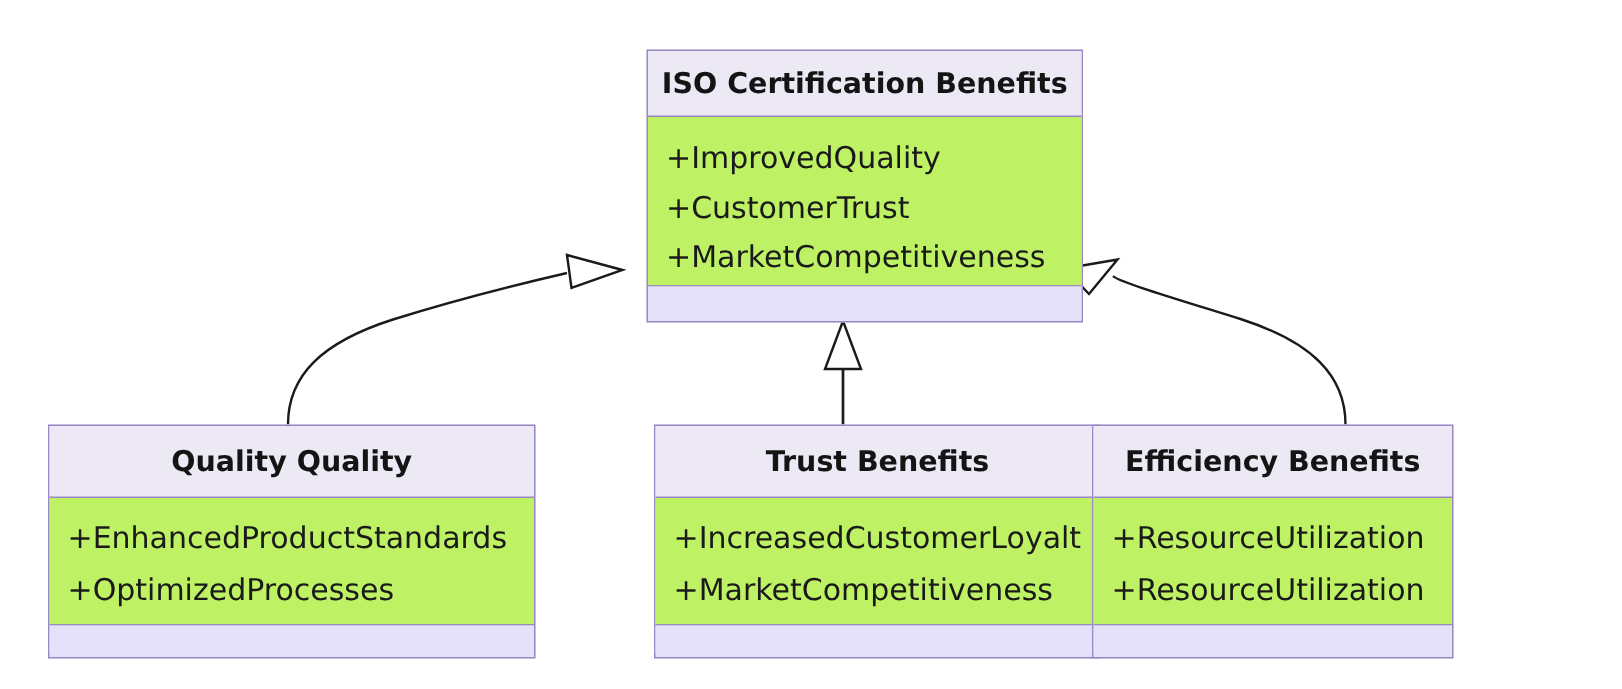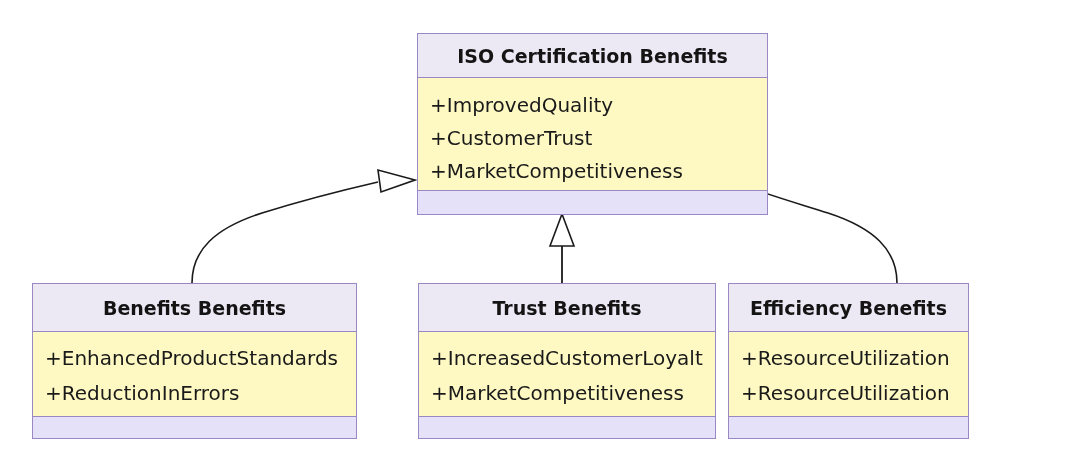--- a/index.html
+++ b/index.html
@@ -37,39 +37,39 @@
     background: #ece9f5;
     border-bottom: 1.5px solid #9a88c4;
     text-align: center;
     font-weight: bold;
     color: #141414;
     white-space: nowrap;
     overflow: hidden;
   }
   .class-attrs {
     box-sizing: border-box;
-    background: #fef9c3;
+    background: #bef264;
     border-bottom: 1.5px solid #9a88c4;
     padding: 0 12px;
   }
   .attr-row {
     color: #1a1a1a;
     white-space: nowrap;
     overflow: hidden;
   }
   .class-methods {
     box-sizing: border-box;
     background: #e4e1f8;
   }
 
   
   #node-root {
-    left: 417px;
+    left: 431px;
     top: 33px;
-    width: 351px;
+    width: 291px;
     height: 182px;
   }
   #node-root .class-header {
     height: 44px;
     line-height: 44px;
     font-size: 19px;
   }
   #node-root .class-attrs {
     height: 113px;
     padding-top: 11px;
@@ -98,21 +98,21 @@
   }
   .leaf .attr-row {
     font-size: 20px;
     line-height: 35px;
   }
   .leaf .class-methods {
     height: 19px;
   }
 
   #node-quality   { left: 32px;  width: 325px; }
-  #node-trust     { left: 418px; width: 298px; }
+  #node-trust     { left: 436px; width: 298px; }
   #node-efficiency{ left: 728px; width: 241px; }
 </style>
 </head>
 <body>
 
 <div id="canvas">
 
   <svg id="edges" viewBox="0 0 1081 459" width="1081" height="459">
 
     <g>
@@ -135,24 +135,24 @@
     <div class="class-header">ISO Certification Benefits</div>
     <div class="class-attrs">
       <div class="attr-row">+ImprovedQuality</div>
       <div class="attr-row">+CustomerTrust</div>
       <div class="attr-row">+MarketCompetitiveness</div>
     </div>
     <div class="class-methods"></div>
   </div>
 
   <div class="uml-class leaf" id="node-quality">
-    <div class="class-header">Benefits Benefits</div>
+    <div class="class-header">Quality Quality</div>
     <div class="class-attrs">
       <div class="attr-row">+EnhancedProductStandards</div>
-      <div class="attr-row">+ReductionInErrors</div>
+      <div class="attr-row">+OptimizedProcesses</div>
     </div>
     <div class="class-methods"></div>
   </div>
 
   <div class="uml-class leaf" id="node-trust">
     <div class="class-header">Trust Benefits</div>
     <div class="class-attrs">
       <div class="attr-row">+IncreasedCustomerLoyalty</div>
       <div class="attr-row">+MarketCompetitiveness</div>
     </div>

